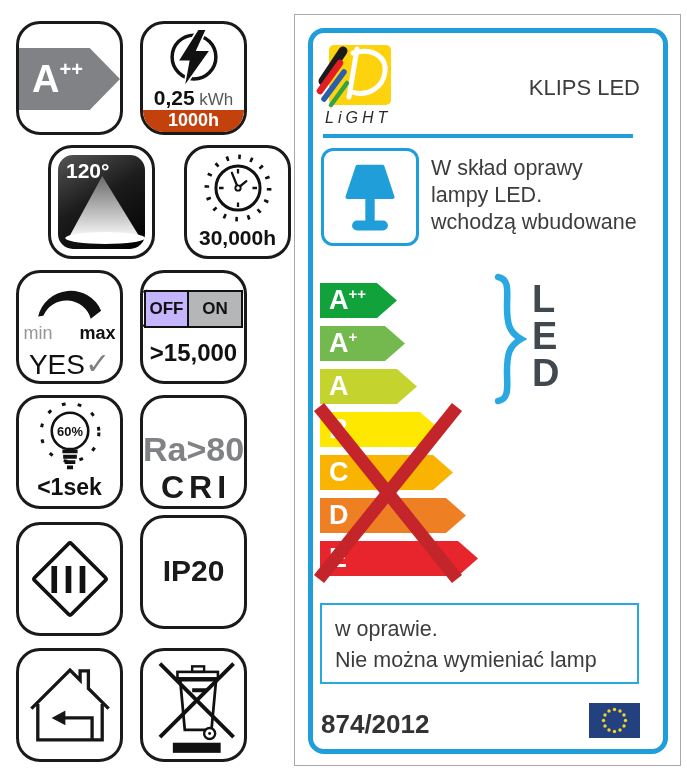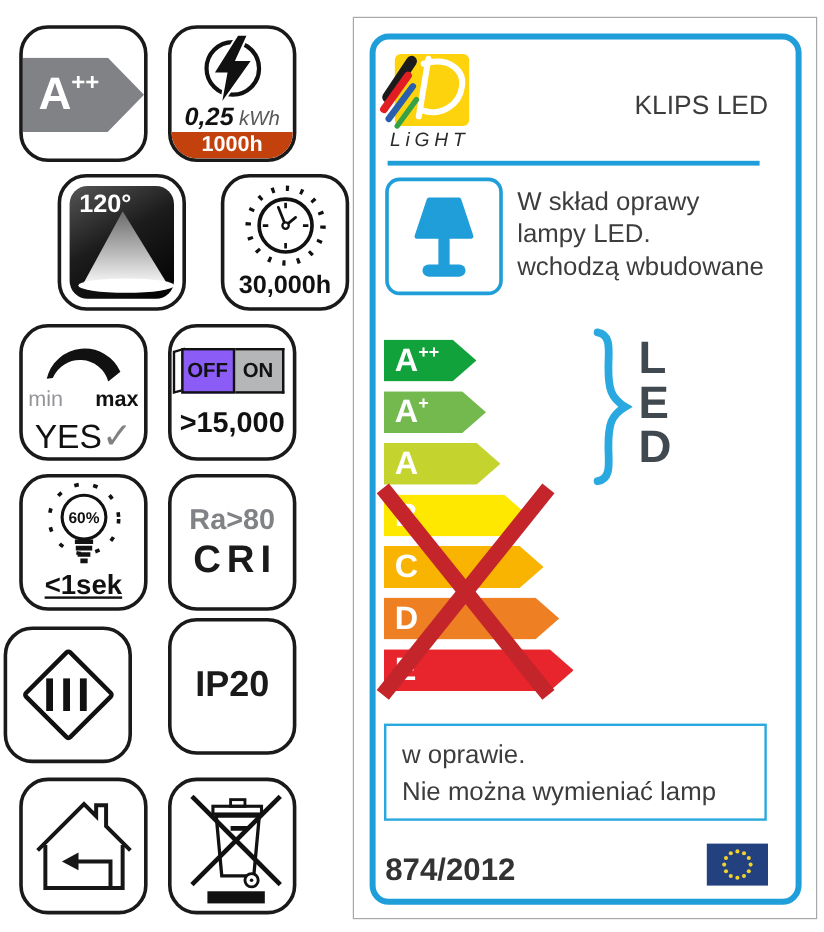--- a/index.html
+++ b/index.html
@@ -9,21 +9,21 @@
 
   
   .cell { position:absolute; width:107px; height:114px; background:#fff;
           border:3px solid #1a1a1a; border-radius:24px; overflow:hidden;
           display:flex; flex-direction:column; align-items:center; }
   .eclass-arrow { margin-top:24px; width:101px; height:62px; background:#808285;
           clip-path:polygon(0 0,70% 0,100% 50%,70% 100%,0 100%);
           display:flex; align-items:center; padding-left:13px; color:#fff; font-weight:bold; }
   .eclass-arrow .big { font-size:38px; line-height:1; }
   .eclass-arrow .sup { font-size:20px; line-height:1; transform:translateY(-10px); }
-  .kwh-line { margin-top:1px; white-space:nowrap;font-style:italic; }
+  .kwh-line { margin-top:1px; white-space:nowrap; }
   .kwh-val { font-size:21px; font-weight:bold; color:#111; }
   .kwh-unit { font-size:17px; color:#58595b; }
   .kwh-strip { position:absolute; left:0; right:0; bottom:0; height:22px; background:#c2410c;
           border-radius:0 0 20px 20px; color:#fff; font-weight:bold; font-size:18px;
           text-align:center; line-height:21px; }
   .beam-inner { position:absolute; inset:7px; border-radius:15px;
           background:linear-gradient(150deg,#555 0%,#1c1c1c 45%,#000 100%); }
   .beam-deg { position:absolute; left:8px; top:4px; color:#fff; font-weight:bold; font-size:21px; }
   .beam-cone { position:absolute; left:50%; bottom:9px; transform:translateX(-46%);
           width:74px; height:64px; clip-path:polygon(47% 0,100% 100%,0 100%);
@@ -33,27 +33,27 @@
   .cap-label { font-weight:bold; color:#111; }
   .dim-words { width:92px; display:flex; justify-content:space-between; margin-top:2px;
           font-size:18px; }
   .dim-min { color:#939598; }
   .dim-max { color:#111; font-weight:bold; }
   .dim-yes { font-size:28px; font-weight:normal; color:#111; margin-top:2px; }
   .dim-check { color:#808285; font-size:30px; }
   .switch-wrap { position:relative; margin-top:17px; display:flex; }
   .sw-flap { position:absolute; left:-7px; top:1px; width:10px; height:36px; background:#fff;
           border:2.5px solid #111; transform:skewY(-16deg); }
-  .sw-off { width:45px; height:38px; background:#8b5cf6; border:2.5px solid #111;
+  .sw-off { width:45px; height:38px; background:#c4b5fd; border:2.5px solid #111;
           display:flex; align-items:center; justify-content:center;
           font-weight:bold; font-size:17px; color:#111; z-index:1; }
-  .sw-on { width:41px; height:38px; background:#b4b6b8; border:2.5px solid #111; border-left:none;
+  .sw-on { width:54px; height:38px; background:#b4b6b8; border:2.5px solid #111; border-left:none;
           display:flex; align-items:center; justify-content:center;
           font-weight:bold; font-size:17px; color:#111; }
-  .cri-ra { font-size:24px; font-weight:bold; color:#808285; margin-top:22px; }
+  .cri-ra { font-size:34px; font-weight:bold; color:#808285; margin-top:32px; }
   .cri-cri { font-size:32px; font-weight:bold; color:#1a1a1a; letter-spacing:5px; margin-left:5px; }
   .ip-text { font-size:30px; font-weight:bold; color:#1a1a1a; line-height:106px; }
 
   
   .panel { position:absolute; left:294px; top:14px; width:387px; height:752px;
            background:#fff; border:1.5px solid #a8a8a8; }
   .panel-border { position:absolute; left:13px; top:13px; width:360px; height:726px;
            border:5px solid #1f9ed9; border-radius:16px; pointer-events:none; }
   .brand-name { position:absolute; left:30px; top:94px; font-size:16px; font-style:italic;
            letter-spacing:4px; color:#2a2a2a; }
@@ -155,29 +155,29 @@
   <div class="cell" style="left:16px;top:395px;">
     <svg width="76" height="74" viewBox="0 0 100 96" style="margin-top:2px;">
       <circle cx="50" cy="42" r="38" fill="none" stroke="#111" stroke-width="4" stroke-dasharray="5 16"></circle>
       <circle cx="50" cy="40" r="24" fill="#fff" stroke="#111" stroke-width="3.4"></circle>
       <text x="50" y="47" text-anchor="middle" font-size="17" font-weight="bold" fill="#111">60%</text>
       <line x1="40" y1="67" x2="60" y2="67" stroke="#111" stroke-width="5"></line>
       <line x1="41" y1="74" x2="59" y2="74" stroke="#111" stroke-width="5"></line>
       <line x1="43" y1="81" x2="57" y2="81" stroke="#111" stroke-width="5"></line>
       <line x1="46" y1="88" x2="54" y2="88" stroke="#111" stroke-width="5"></line>
     </svg>
-    <div class="cap-label" style="font-size:23px;text-decoration:underline;">&lt;1sek</div>
+    <div class="cap-label" style="font-size:23px;">&lt;1sek</div>
   </div>
 
   <div class="cell" style="left:140px;top:395px;">
     <div class="cri-ra">Ra&gt;80</div>
     <div class="cri-cri">CRI</div>
   </div>
 
-  <div class="cell" style="left:3px;top:522px;">
+  <div class="cell" style="left:16px;top:522px;">
     <svg width="104" height="104" viewBox="0 0 100 100" style="margin-top:2px;">
       <g transform="rotate(45 50 50)">
         <rect x="25" y="25" width="50" height="50" rx="2" fill="none" stroke="#111" stroke-width="3.6"></rect>
       </g>
       <text x="50" y="63" text-anchor="middle" font-size="38" font-weight="bold" letter-spacing="3" fill="#111">III</text>
     </svg>
   </div>
 
   <div class="cell" style="left:140px;top:515px;">
     <div class="ip-text">IP20</div>

